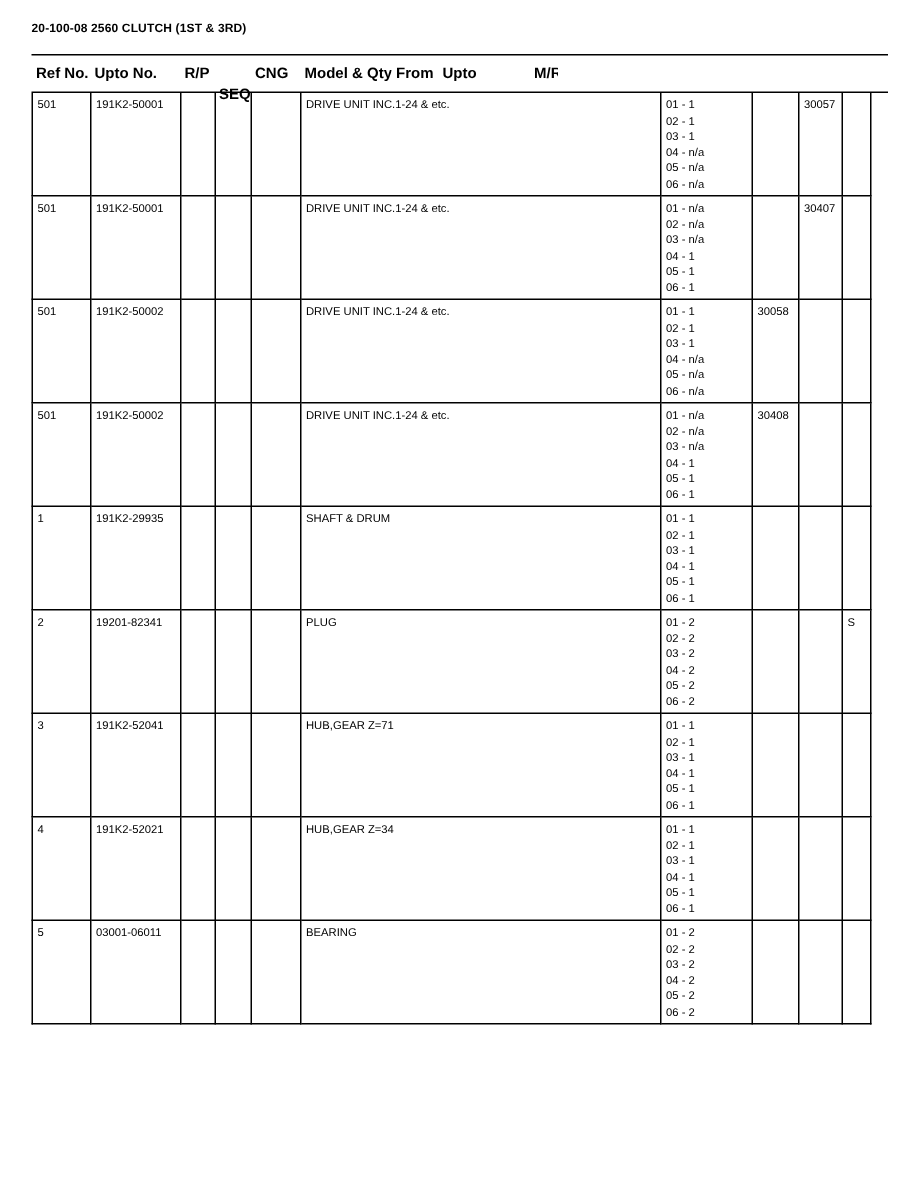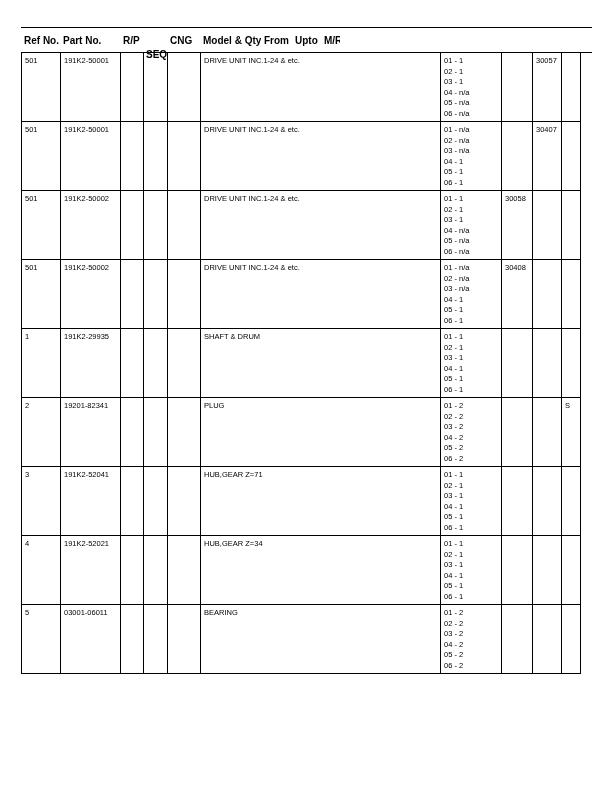--- a/index.html
+++ b/index.html
@@ -49,34 +49,35 @@
   }
   .col-ref   { width: 39px; }
   .col-part  { width: 60px; }
   .col-rp    { width: 23px; }
   .col-seq   { width: 24px; margin-top: 29px; }
   .col-cng   { width: 33px; }
   .col-desc  { width: 240px; }
   .col-model { width: 61px; }
   .col-from  { width: 31px; }
   .col-upto  { width: 29px; }
-  .col-mr    { width: 19px; }
+  .col-mr    { width: 19px; margin-left: 32px; }
 </style>
 </head>
 <body>
 
 <div class="page">
 
+  <div class="title">20-100-08 2560 CLUTCH (1ST &amp; 3RD)</div>
 
 
   <div class="rule top"></div>
 
   <div class="thead">
     <span class="col-ref">Ref No.</span>
-    <span class="col-part">Part No.</span>
+    <span class="col-part">Upto No.</span>
     <span class="col-rp">R/P</span>
     <span class="col-seq">SEQ</span>
     <span class="col-cng">CNG</span>
     <span class="col-model">Model &amp; Qty</span>
     <span class="col-from">From</span>
     <span class="col-upto">Upto</span>
     <span class="col-mr">M/R</span>
   </div>
 
   <div class="rule"></div>

